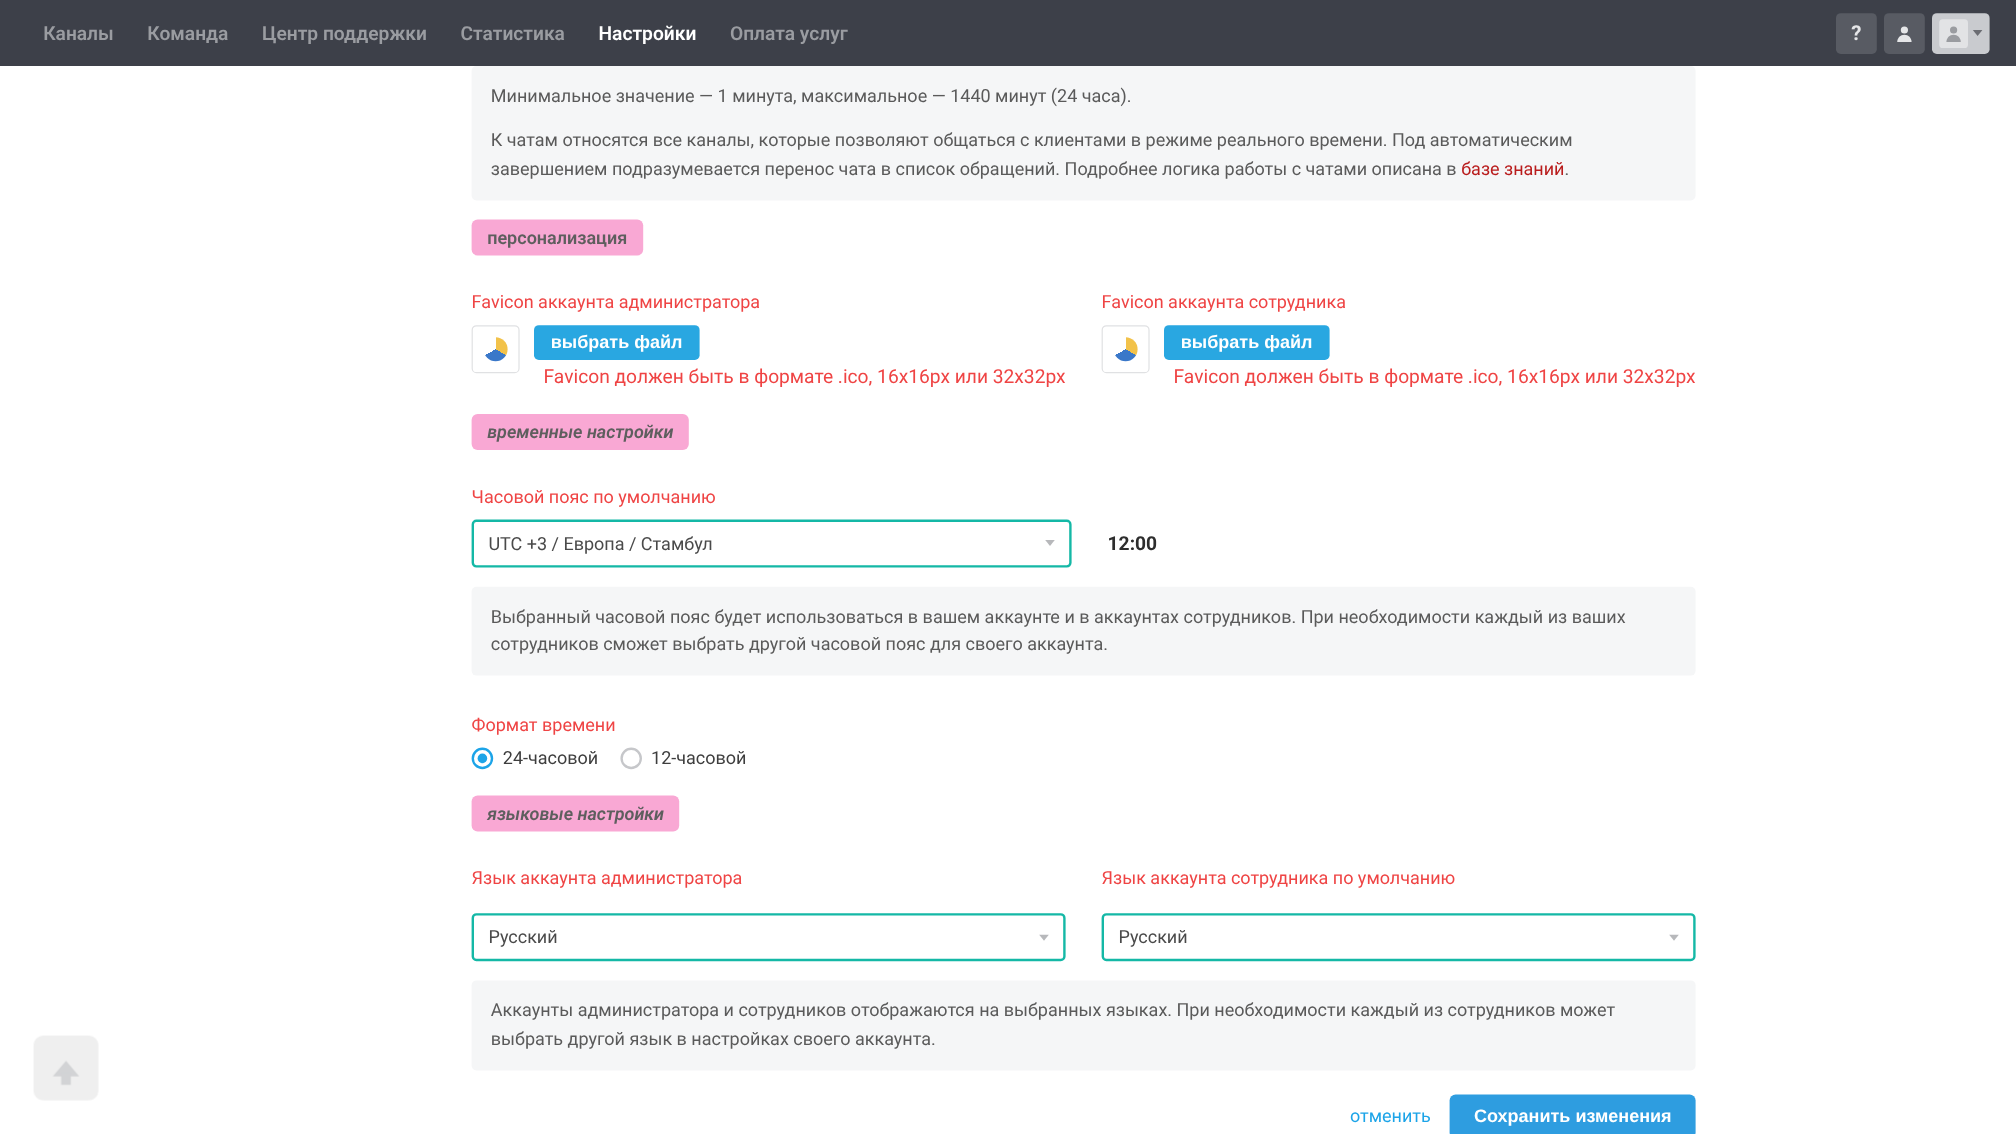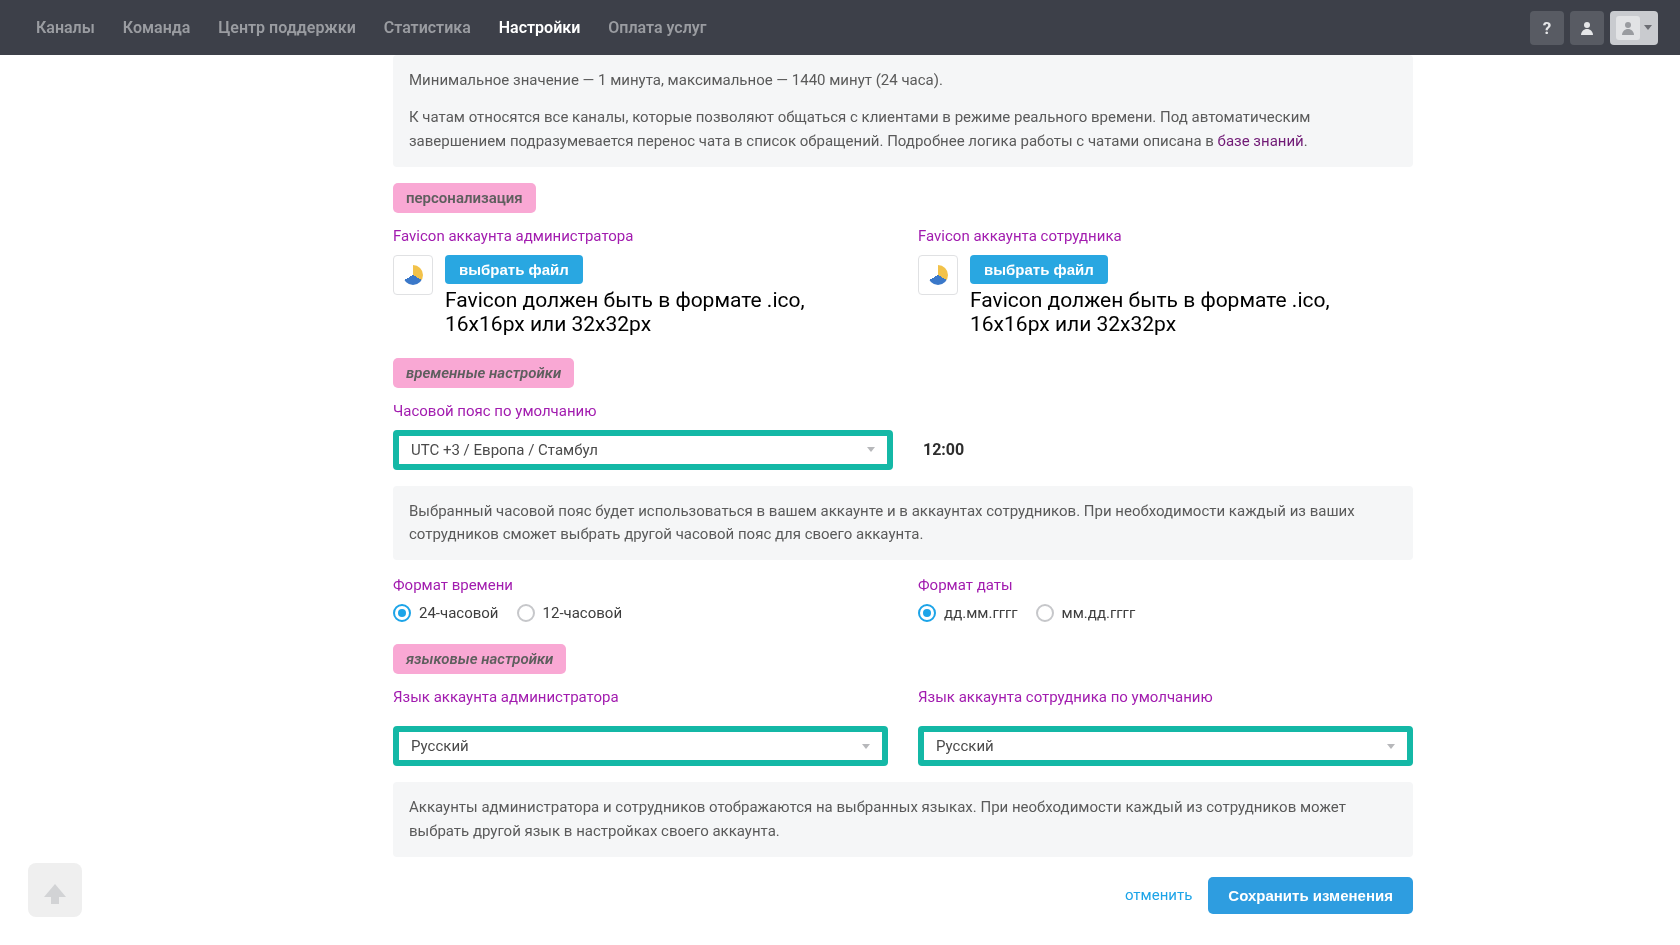--- a/index.html
+++ b/index.html
@@ -70,40 +70,41 @@
   .info-box {
     background: #f5f6f7;
     border-radius: 4px;
     padding: 14px 16px;
     color: #5a5a5a;
     line-height: 1.55;
     margin-bottom: 16px;
   }
   .info-box p { margin-bottom: 14px; }
   .info-box p:last-child { margin-bottom: 0; }
-  .info-box a { color: #701a75; text-decoration: none; margin-top: 32px; }
+  .info-box a { color: #b91c1c; text-decoration: none; margin-top: 32px; }
   .section-badge {
     display: inline-block;
     background: #f9a8d4;
     color: #5e5e5e;
     font-weight: 600;
     font-size: 15px;
     padding: 6px 13px;
     border-radius: 5px;
     margin-bottom: 14px;
   }
   .two-col {
     display: flex;
     gap: 30px;
   }
   .col { flex: 1; }
   .field-label {
-    color: #a21caf;
+    color: #ef4444;
     font-size: 15px;
     margin-bottom: 10px;
+    margin-top: 16px;
   }
   .favicon-row {
     display: flex;
     align-items: flex-start;
     gap: 12px;
   }
   .favicon-preview {
     width: 40px; height: 40px;
     border: 1px solid #e0e1e3;
     border-radius: 4px;
@@ -120,32 +121,33 @@
     background: #29a7e1;
     color: #fff;
     border: none;
     padding: 6px 14px;
     border-radius: 4px;
     font-size: 15px;
     font-weight: 600;
     cursor: pointer;
   }
   .favicon-hint {
-    color: #000000;
-    font-size: 21px;
+    color: #ef4444;
+    font-size: 16px;
     margin-top: 4px;
+    text-align: right;
   }
   .section-gap { margin-top: 22px; font-style: italic; }
   .select-row {
     display: flex;
     align-items: center;
     gap: 30px;
   }
   .select {
-    border: 6px solid #14b8a6;
+    border: 2px solid #14b8a6;
     border-radius: 4px;
     height: 40px;
     display: flex;
     align-items: center;
     justify-content: space-between;
     padding: 0 12px;
     color: #4a4a4a;
     font-size: 15px;
     cursor: pointer;
     background: #fff;
@@ -338,37 +340,20 @@
           <span class="radio-label">24-часовой</span>
         </div>
         <div class="radio">
           <div class="radio-circle">
               <div class="radio-dot"></div>
             </div>
           <span class="radio-label">12-часовой</span>
         </div>
       </div>
     </div>
-    <div class="col">
-      <div class="field-label">Формат даты</div>
-      <div class="radio-group">
-        <div class="radio selected">
-          <div class="radio-circle">
-              <div class="radio-dot"></div>
-            </div>
-          <span class="radio-label">дд.мм.гггг</span>
-        </div>
-        <div class="radio">
-          <div class="radio-circle">
-              <div class="radio-dot"></div>
-            </div>
-          <span class="radio-label">мм.дд.гггг</span>
-        </div>
-      </div>
-    </div>
   </div>
 
   
   <div class="section-gap">
     <div class="section-badge">языковые настройки</div>
   </div>
   <div class="two-col">
     <div class="col">
       <div class="field-label">Язык аккаунта администратора</div>
       <div class="select full">

